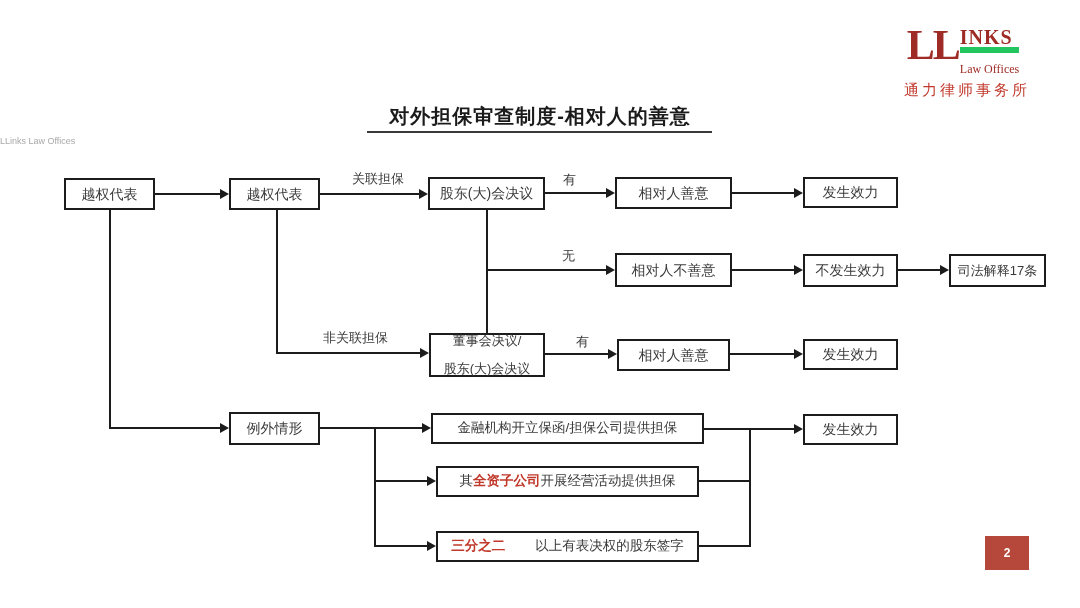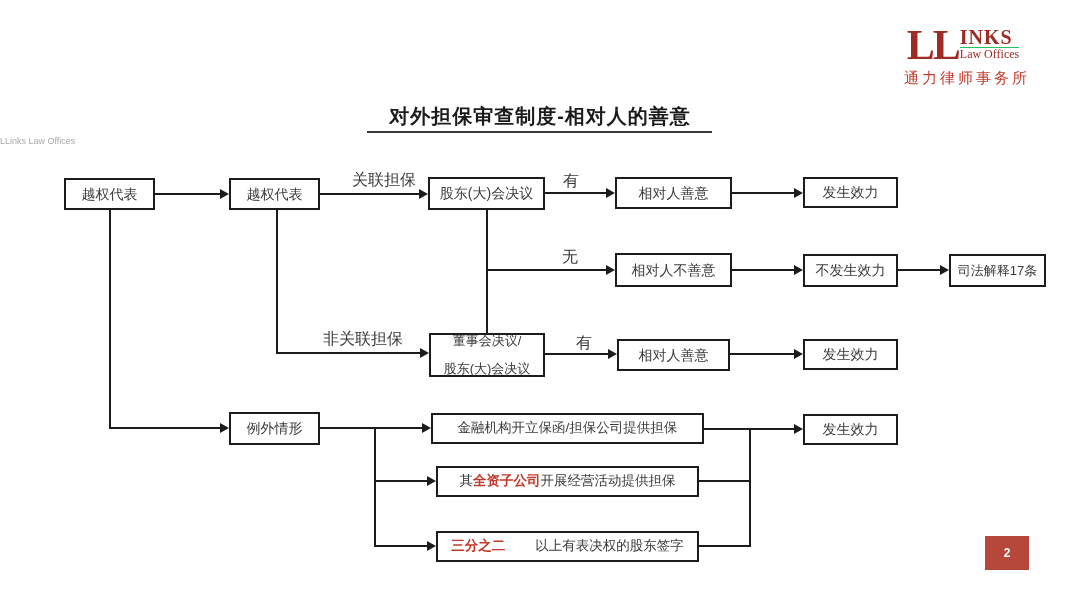--- a/index.html
+++ b/index.html
@@ -5,41 +5,41 @@
   html,body{margin:0;padding:0;background:#fff;}
   .slide{position:relative;width:1080px;height:608px;background:#ffffff;overflow:hidden;
          font-family:"Liberation Sans","DejaVu Sans",sans-serif;color:#222;}
 
   
   .logo{position:absolute;left:898px;top:28px;width:130px;color:#9E2B25;}
   .logo-en{display:flex;align-items:flex-start;justify-content:center;font-family:"Liberation Serif","DejaVu Serif",serif;}
   .logo-ll{font-size:42px;line-height:0.85;font-weight:bold;letter-spacing:-2px;}
   .logo-rest{display:flex;flex-direction:column;margin-left:1px;}
   .logo-inks{font-size:20px;line-height:0.95;font-weight:bold;letter-spacing:1px;}
-  .logo-offices{font-size:12px;line-height:1.1;border-top:1px solid #22c55e;text-align:center;padding-top:0;}
+  .logo-offices{font-size:12px;line-height:1.1;border-top:6px solid #22c55e;text-align:center;padding-top:10px;}
   .logo-cn{font-family:"DejaVu Serif","Liberation Serif",serif;font-size:15px;letter-spacing:3px;
            color:#C23B2E;text-align:center;margin-top:5px;white-space:nowrap;margin-left:6px;}
 
   
   .title{position:absolute;left:0;top:103px;width:1080px;text-align:center;
          font-size:20px;font-weight:bold;color:#1b1b1b;letter-spacing:1px;}
   .title-rule{position:absolute;left:367px;top:131px;width:345px;height:2px;background:#3a3a3a;}
   .title-sub{position:absolute;left:0;top:136px;width:1080px;font-size:9px;color:#a9a9a9;}
 
   
   .node{position:absolute;box-sizing:border-box;border:2px solid #1c1c1c;background:#fff;
         display:flex;align-items:center;justify-content:center;text-align:center;
         font-size:14px;color:#3a3a3a;line-height:1.2;white-space:nowrap;}
   .node .hl{color:#C0392B;font-weight:bold;}
   .node2{flex-direction:column;font-size:13px;gap:12px;}
   .hline{position:absolute;height:2px;background:#1c1c1c;}
   .vline{position:absolute;width:2px;background:#1c1c1c;}
   .ah{position:absolute;width:0;height:0;border-top:5px solid transparent;
       border-bottom:5px solid transparent;border-left:9px solid #1c1c1c;}
-  .elabel{position:absolute;font-size:16px;color:#3a3a3a;white-space:nowrap;}
+  .elabel{position:absolute;font-size:13px;color:#3a3a3a;white-space:nowrap;}
 
   
   .page-badge{position:absolute;left:985px;top:536px;width:44px;height:34px;background:#B5473B;
               color:#fff;display:flex;align-items:center;justify-content:center;
               font-size:12px;font-weight:bold;}
 </style>
 </head>
 <body>
 
 <div class="slide">

